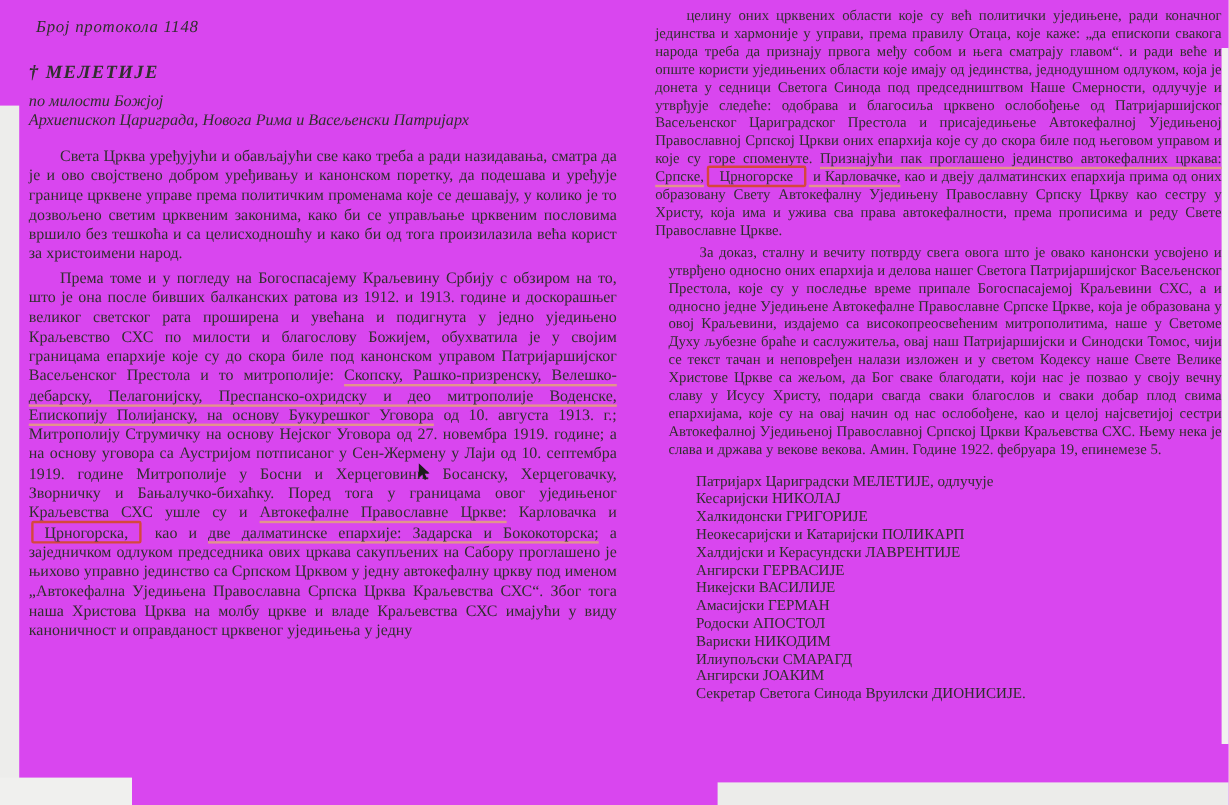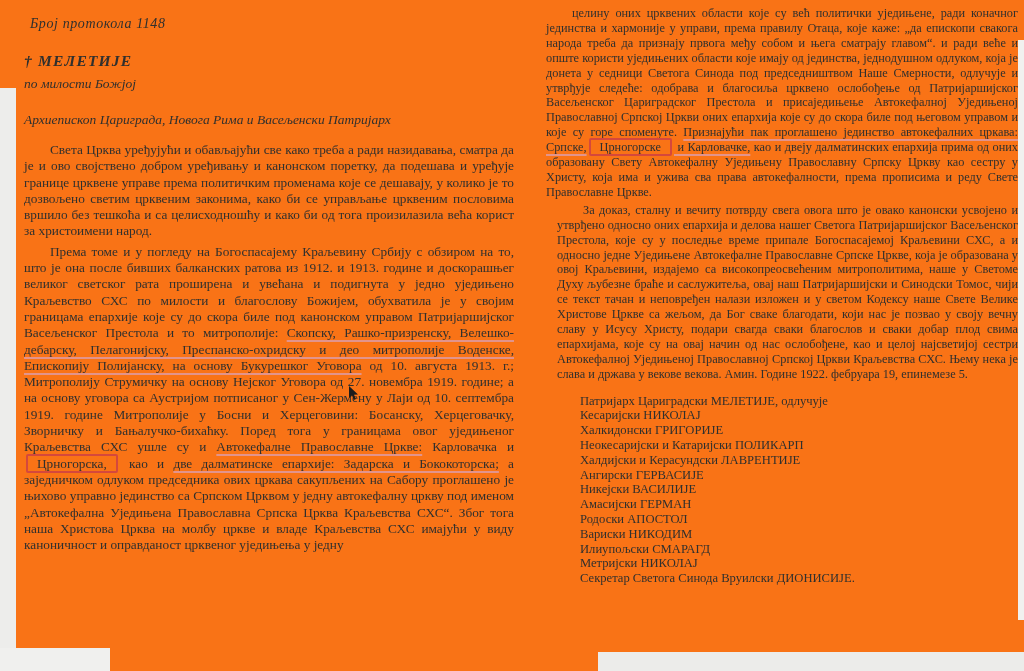--- a/index.html
+++ b/index.html
@@ -1,28 +1,28 @@
 <!DOCTYPE html>
 <html><head>
 <meta charset="utf-8">
 <style>
   html,body{margin:0;padding:0;background:#ffffff;}
   .sheet{
-    position:relative;width:1024px;height:671px;background:#f97316;overflow:hidden;
+    position:relative;width:1024px;height:671px;background:#d946ef;overflow:hidden;
     font-family:"Liberation Serif","DejaVu Serif",serif;color:#30302e;
   }
   .artifact{position:absolute;background:#ededeb;}
   .col{position:absolute;}
   .col-left{left:24px;top:16px;width:490px;}
   .col-right{left:546px;top:6px;width:472px;}
   .protocol{font-style:italic;font-size:14px;letter-spacing:.6px;margin-left:6px;}
   .heading{font-style:italic;margin-top:20px;}
   .h-title{font-weight:bold;font-size:15.5px;letter-spacing:1.2px;}
   .h-sub{font-size:13.5px;margin-top:6px;}
-  .h-role{font-size:13.5px;margin-top:20px;}
+  .h-role{font-size:13.5px;margin-top:0;}
   .para{margin:0;text-align:justify;text-indent:26px;}
   .col-left .para{font-size:13.3px;line-height:16.3px;}
   .col-left .para.first{margin-top:14px;}
   .col-left .para + .para{margin-top:4px;}
   .col-right .para{font-size:12.3px;line-height:14.9px;}
   .col-right .para + .para{margin-top:3px;margin-left:11px;}
   .seg-underline{
     text-decoration:underline;
     text-decoration-color:#e2948c;
     text-decoration-thickness:2px;
@@ -66,21 +66,21 @@
         <div class="sig-line">Кесаријски  НИКОЛАЈ</div>
         <div class="sig-line">Халкидонски ГРИГОРИЈЕ</div>
         <div class="sig-line">Неокесаријски и Катаријски ПОЛИКАРП</div>
         <div class="sig-line">Халдијски и Керасундски ЛАВРЕНТИЈЕ</div>
         <div class="sig-line">Ангирски  ГЕРВАСИЈЕ</div>
         <div class="sig-line">Никејски ВАСИЛИЈЕ</div>
         <div class="sig-line">Амасијски ГЕРМАН</div>
         <div class="sig-line">Родоски АПОСТОЛ</div>
         <div class="sig-line">Вариски НИКОДИМ</div>
         <div class="sig-line">Илиупољски СМАРАГД</div>
-        <div class="sig-line">Метријски НИКОЛАЈ</div>
+        <div class="sig-line">Ангирски ЈОАКИМ</div>
         <div class="sig-line">Секретар Светога Синода Вруилски ДИОНИСИЈЕ.</div>
       </div>
   </div>
 
   <svg class="cursor" viewBox="0 0 11 15">
     <path d="M1,0 L1,12 L4,9.5 L6,14 L8,13 L6,8.8 L10,8.5 Z" fill="#1c1c1c"></path>
   </svg>
 
 </div>
 

